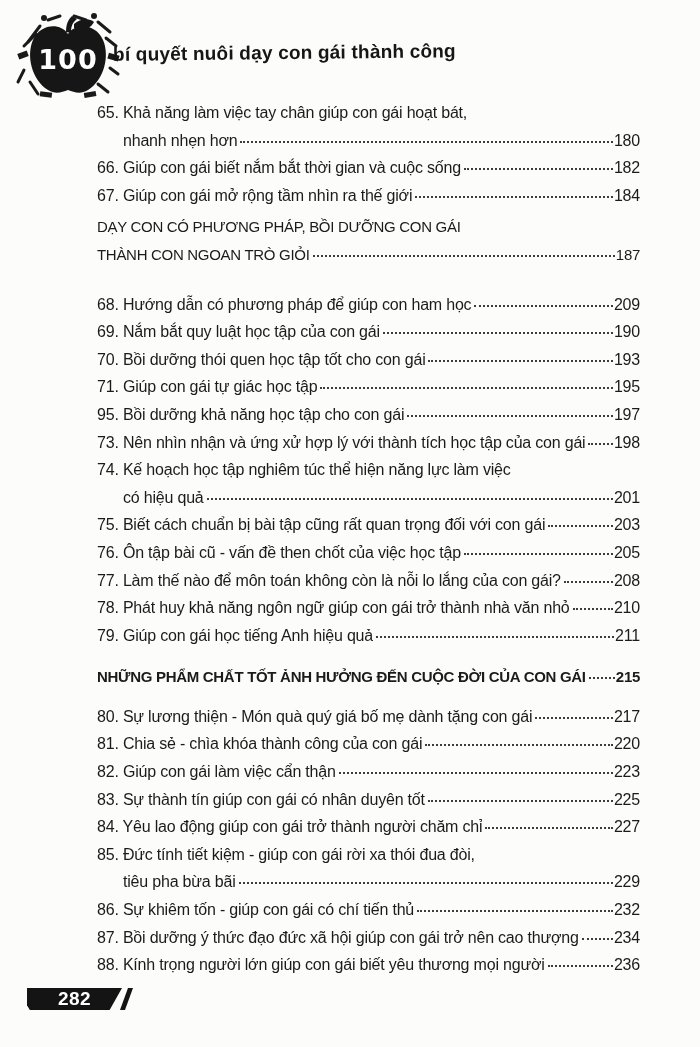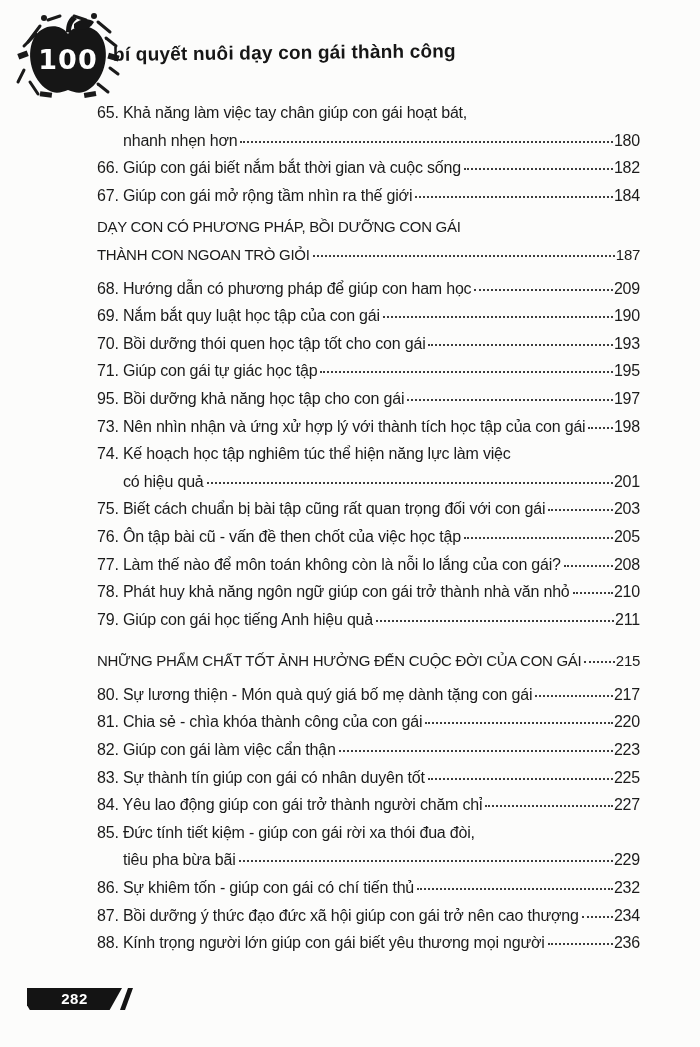--- a/index.html
+++ b/index.html
@@ -42,30 +42,30 @@
     border-bottom:2px dotted #3c3c3c;
     transform:translateY(-3px);
     margin:0 1px 0 3px;
   }
   .row .pg{flex:0 0 auto;}
   .item-cont .txt{padding-left:26px;}
   .heading-open,.heading-close,.heading{font-weight:400;}
   .heading-open .txt,.heading-close .txt,.heading .txt,
   .heading-close .pg,.heading .pg{font-size:15px;letter-spacing:-0.3px;}
   .heading-open{margin-top:4px;}
-  .heading-close{margin-bottom:6px;}
-  .heading{margin-top:14px;margin-bottom:6px;}
+  .heading-close{margin-bottom:22px;}
+  .heading{margin-top:14px;margin-bottom:12px;font-weight:bold;}
 
   
   .footer{position:absolute;left:0;top:986px;width:200px;height:26px;}
   .ribbon{
     position:absolute;left:27px;top:2px;width:95px;height:22px;
     background:#141414;
     clip-path:polygon(0 0,100% 0,87% 100%,3% 100%,0 78%);
-    color:#fff;font-size:15px;font-weight:700;
+    color:#fff;font-size:19px;font-weight:700;
     text-align:center;line-height:22px;letter-spacing:.5px;
   }
   .ribbon-slash{
     position:absolute;left:124px;top:2px;width:5px;height:22px;
     background:#141414;transform:skewX(-20deg);
   }
 </style>
 </head>
 <body>
 

